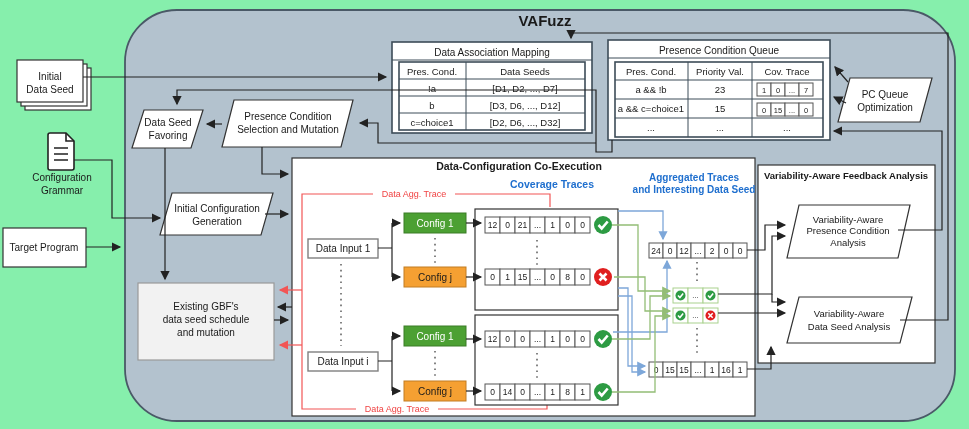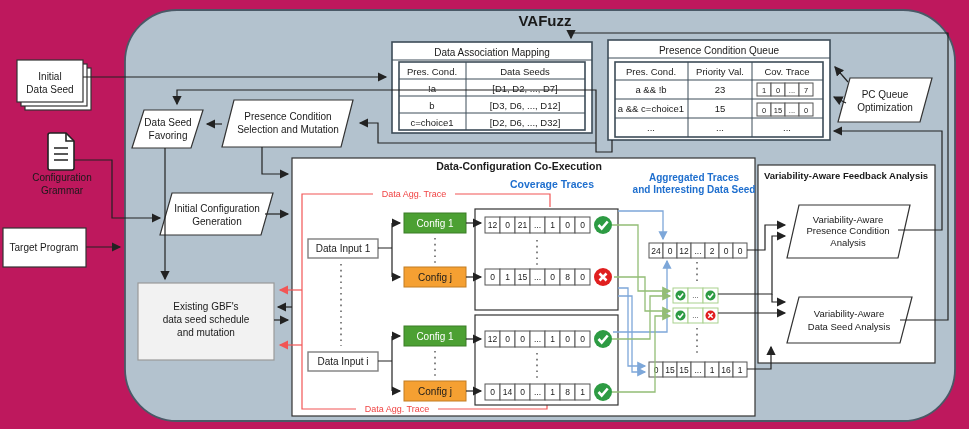--- a/index.html
+++ b/index.html
@@ -1,16 +1,16 @@
 <!DOCTYPE html>
 <html><head>
 <meta charset="utf-8">
 <style>
   html,body{margin:0;padding:0;background:#fff;}
-  .stage{position:relative;width:969px;height:429px;background:#be185d;overflow:hidden;}
+  .stage{position:relative;width:969px;height:429px;background:#86efac;overflow:hidden;}
   svg{display:block;}
   .t{font-family:"Liberation Sans",sans-serif;font-size:10px;fill:#1a1a1a;text-anchor:middle;}
   .t9{font-size:9.5px;}
   .t85{font-size:8.5px;}
   .t75{font-size:7.5px;}
   .b{font-weight:bold;}
   .t15{font-size:15px;font-weight:bold;}
   .blue{fill:#1f6fce;font-weight:bold;font-size:10.5px;}
   .redlbl{fill:#f04343;font-size:9px;}
   .wt{fill:#ffffff;}

